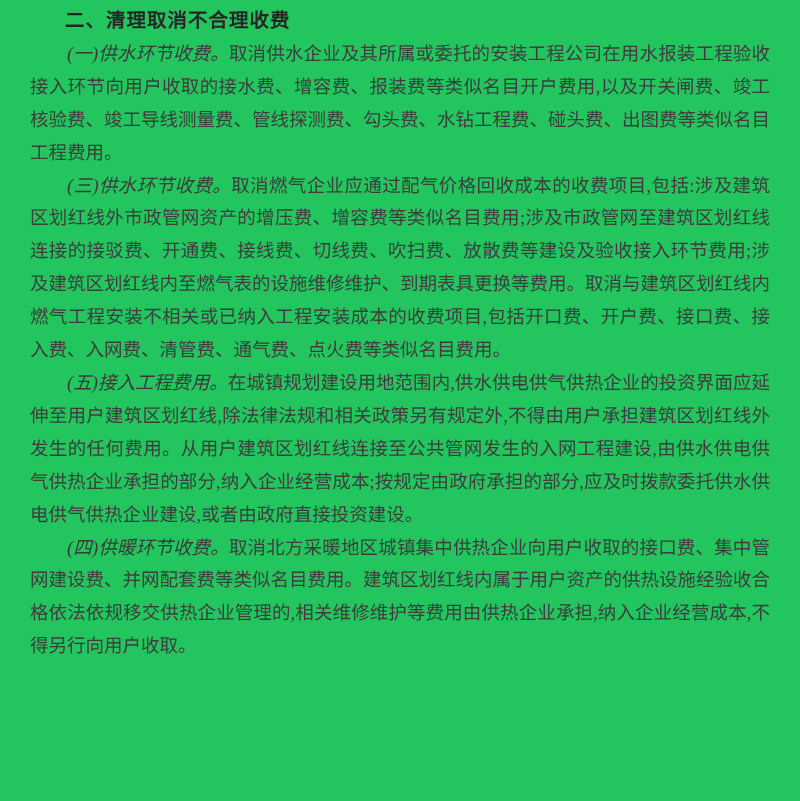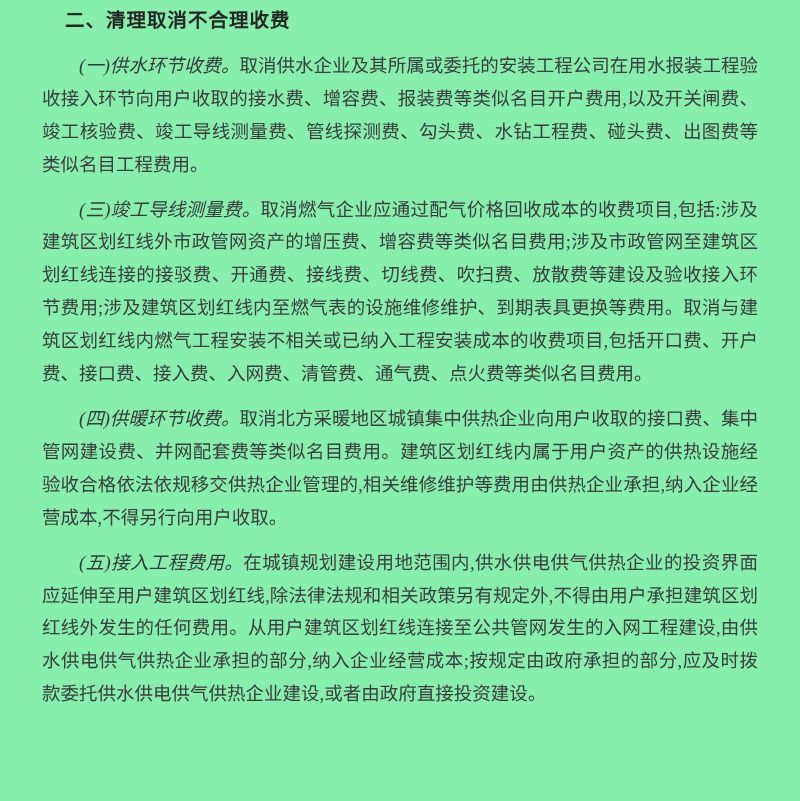--- a/index.html
+++ b/index.html
@@ -11,33 +11,33 @@
     width: 800px;
     height: 801px;
     overflow: hidden;
     font-family: "Liberation Serif", "DejaVu Serif", serif;
   }
   .page {
     box-sizing: border-box;
     width: 800px;
     height: 801px;
     padding: 5px 30px 0 30px;
-    background: #86efac;
+    background: #22c55e;
   }
   .doc-title {
     font-size: 19.5px;
     line-height: 32.9px;
     font-weight: bold;
     color: #262626;
     padding-left: 35px;
     letter-spacing: 1px;
     font-family: "Liberation Serif", "DejaVu Serif", serif;
   }
   .para {
-    margin: 12px;
+    margin: 0;
     font-size: 18.5px;
     line-height: 32.9px;
     color: #3d3d3d;
     text-indent: 2em;
     text-align: justify;
     text-justify: inter-ideograph;
     font-family: "Liberation Serif", "DejaVu Serif", serif;
   }
   .para-head {
     font-style: italic; 
@@ -52,19 +52,19 @@
 </head>
 <body>
 
 <div class="page">
 
   <div class="doc-title">二、清理取消不合理收费</div>
 
   <p class="para"><span class="para-head">(一)供水环节收费。</span><span class="para-body">取消供水企业及其所属或委托的安装工程公司在用水报装工程验收接入环节向用户收取的接水费、增容费、报装费等类似名目开户费用,以及开关闸费、竣工核验费、竣工导线测量费、管线探测费、勾头费、水钻工程费、碰头费、出图费等类似名目工程费用。</span></p>
 
 
-  <p class="para"><span class="para-head">(三)竣工导线测量费。</span><span class="para-body">取消燃气企业应通过配气价格回收成本的收费项目,包括:涉及建筑区划红线外市政管网资产的增压费、增容费等类似名目费用;涉及市政管网至建筑区划红线连接的接驳费、开通费、接线费、切线费、吹扫费、放散费等建设及验收接入环节费用;涉及建筑区划红线内至燃气表的设施维修维护、到期表具更换等费用。取消与建筑区划红线内燃气工程安装不相关或已纳入工程安装成本的收费项目,包括开口费、开户费、接口费、接入费、入网费、清管费、通气费、点火费等类似名目费用。</span></p>
+  <p class="para"><span class="para-head">(三)供水环节收费。</span><span class="para-body">取消燃气企业应通过配气价格回收成本的收费项目,包括:涉及建筑区划红线外市政管网资产的增压费、增容费等类似名目费用;涉及市政管网至建筑区划红线连接的接驳费、开通费、接线费、切线费、吹扫费、放散费等建设及验收接入环节费用;涉及建筑区划红线内至燃气表的设施维修维护、到期表具更换等费用。取消与建筑区划红线内燃气工程安装不相关或已纳入工程安装成本的收费项目,包括开口费、开户费、接口费、接入费、入网费、清管费、通气费、点火费等类似名目费用。</span></p>
+
+  <p class="para"><span class="para-head">(五)接入工程费用。</span><span class="para-body">在城镇规划建设用地范围内,供水供电供气供热企业的投资界面应延伸至用户建筑区划红线,除法律法规和相关政策另有规定外,不得由用户承担建筑区划红线外发生的任何费用。从用户建筑区划红线连接至公共管网发生的入网工程建设,由供水供电供气供热企业承担的部分,纳入企业经营成本;按规定由政府承担的部分,应及时拨款委托供水供电供气供热企业建设,或者由政府直接投资建设。</span></p>
 
   <p class="para"><span class="para-head">(四)供暖环节收费。</span><span class="para-body">取消北方采暖地区城镇集中供热企业向用户收取的接口费、集中管网建设费、并网配套费等类似名目费用。建筑区划红线内属于用户资产的供热设施经验收合格依法依规移交供热企业管理的,相关维修维护等费用由供热企业承担,纳入企业经营成本,不得另行向用户收取。</span></p>
-
-  <p class="para"><span class="para-head">(五)接入工程费用。</span><span class="para-body">在城镇规划建设用地范围内,供水供电供气供热企业的投资界面应延伸至用户建筑区划红线,除法律法规和相关政策另有规定外,不得由用户承担建筑区划红线外发生的任何费用。从用户建筑区划红线连接至公共管网发生的入网工程建设,由供水供电供气供热企业承担的部分,纳入企业经营成本;按规定由政府承担的部分,应及时拨款委托供水供电供气供热企业建设,或者由政府直接投资建设。</span></p>
 
 </div>
 
 </body></html>

